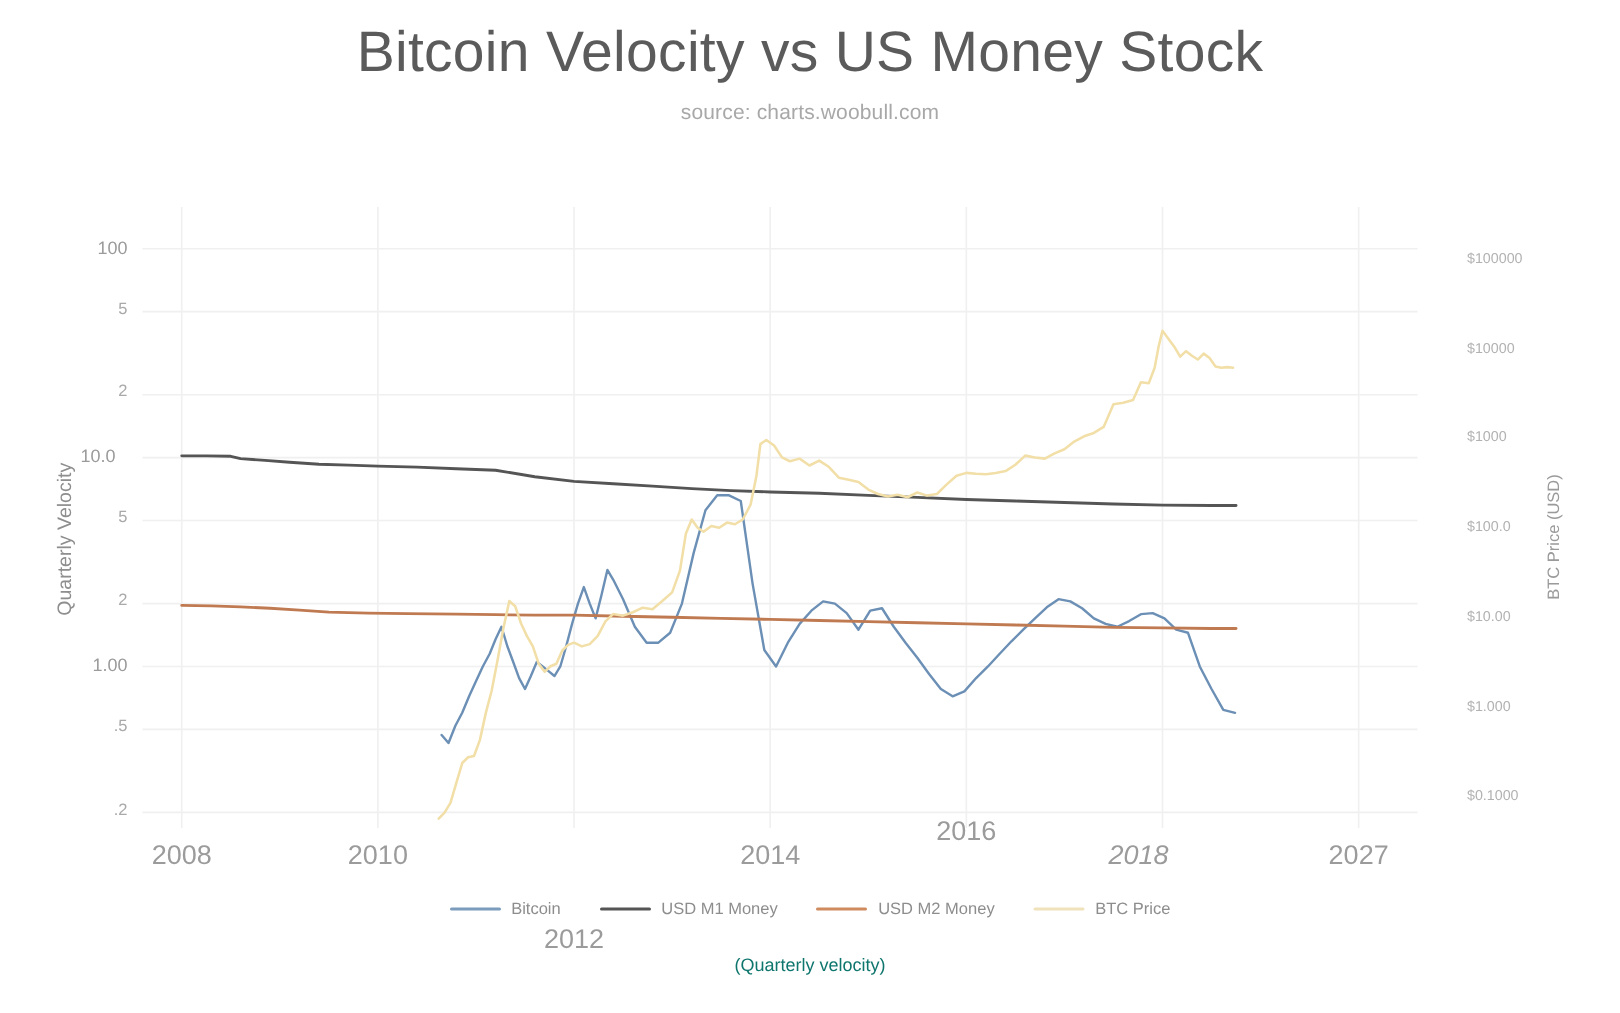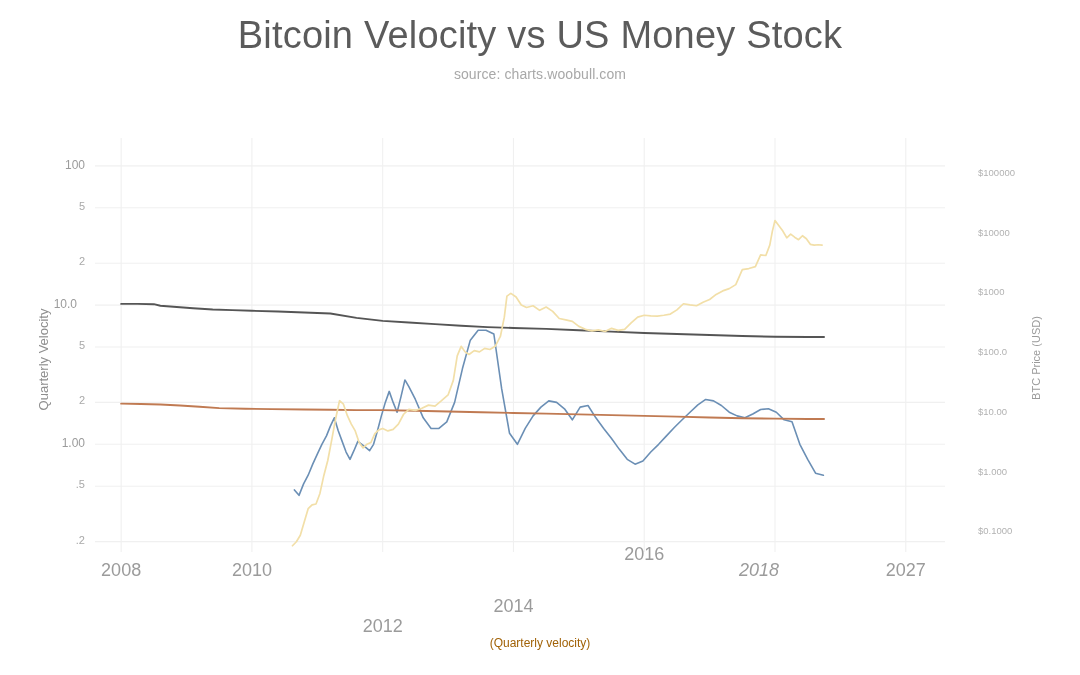--- a/index.html
+++ b/index.html
@@ -119,21 +119,21 @@
     color: #8d8d8d;
     white-space: nowrap;
   }
   .footer-caption {
     position: absolute;
     left: 0;
     top: 636px;
     width: 1080px;
     text-align: center;
     font-size: 12px;
-    color: #a16207;
+    color: #0f766e;
   }
   svg.plot {
     position: absolute;
     left: 0;
     top: 0;
     width: 1080px;
     height: 675px;
   }
 </style>
 </head>
@@ -187,21 +187,39 @@
       <div class="tick-right" style="left: 978px; top: 286.352px;">$1000</div>
       <div class="tick-right" style="left: 978px; top: 346.134px;">$100.0</div>
       <div class="tick-right" style="left: 978px; top: 405.915px;">$10.00</div>
       <div class="tick-right" style="left: 978px; top: 465.697px;">$1.000</div>
       <div class="tick-right" style="left: 978px; top: 525.478px;">$0.1000</div>
     </div>
   <div id="ticks-x">
       <div class="tick-x" style="left: 86.1538px; top: 560px;">2008</div>
       <div class="tick-x" style="left: 216.923px; top: 560px;">2010</div>
       <div class="tick-x" style="left: 347.692px; top: 576px; margin-top: 40px;">2012</div>
-      <div class="tick-x" style="left: 478.462px; top: 560px; margin-top: 36px;">2014</div>
+      <div class="tick-x" style="left: 478.462px; top: 560px;">2014</div>
       <div class="tick-x" style="left: 609.231px; top: 544px;">2016</div>
       <div class="tick-x" style="left: 724px; top: 560px; font-style: italic;">2018</div>
       <div class="tick-x" style="left: 870.769px; top: 560px;">2027</div>
     </div>
 
+  <div class="legend" id="legend">
+      <div class="legend-item">
+        <span class="legend-swatch" style="background: rgb(123, 156, 189);"></span>
+        <span class="legend-label">Bitcoin</span>
+      </div>
+      <div class="legend-item">
+        <span class="legend-swatch" style="background: rgb(85, 85, 85);"></span>
+        <span class="legend-label">USD M1 Money</span>
+      </div>
+      <div class="legend-item">
+        <span class="legend-swatch" style="background: rgb(207, 138, 94);"></span>
+        <span class="legend-label">USD M2 Money</span>
+      </div>
+      <div class="legend-item">
+        <span class="legend-swatch" style="background: rgb(240, 226, 187);"></span>
+        <span class="legend-label">BTC Price</span>
+      </div>
+    </div>
 
   <div class="footer-caption">(Quarterly velocity)</div>
 </div>
 
 </body></html>

